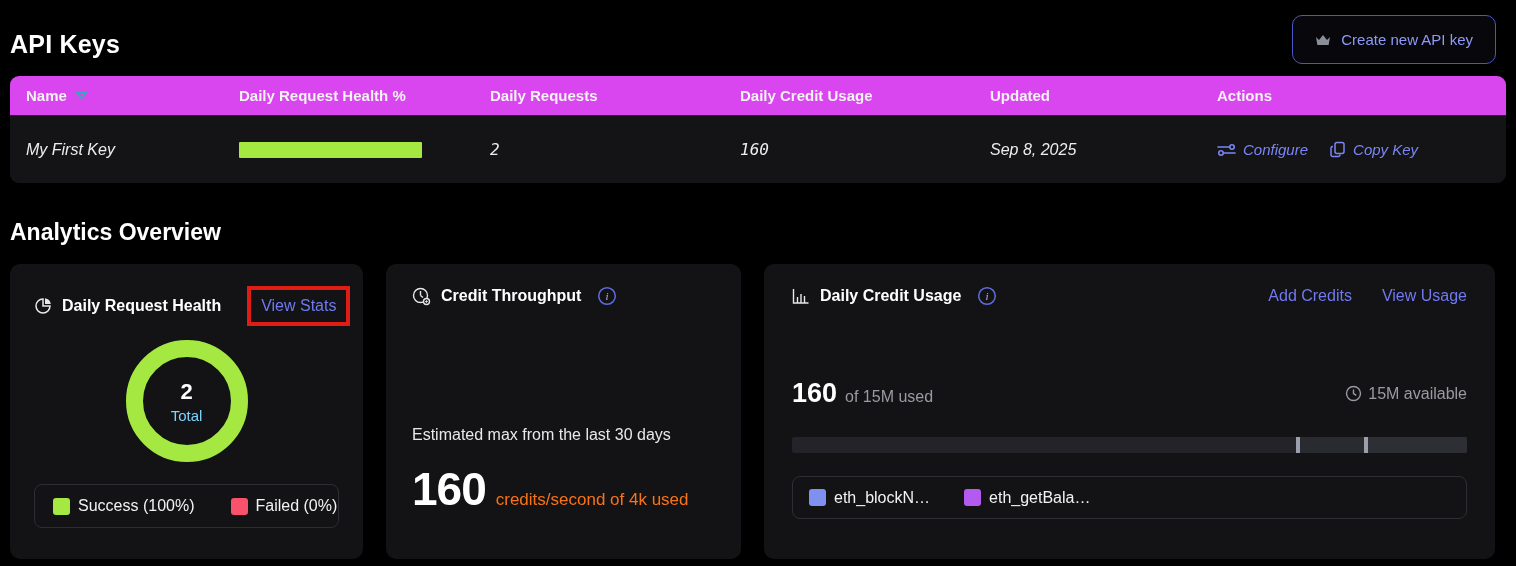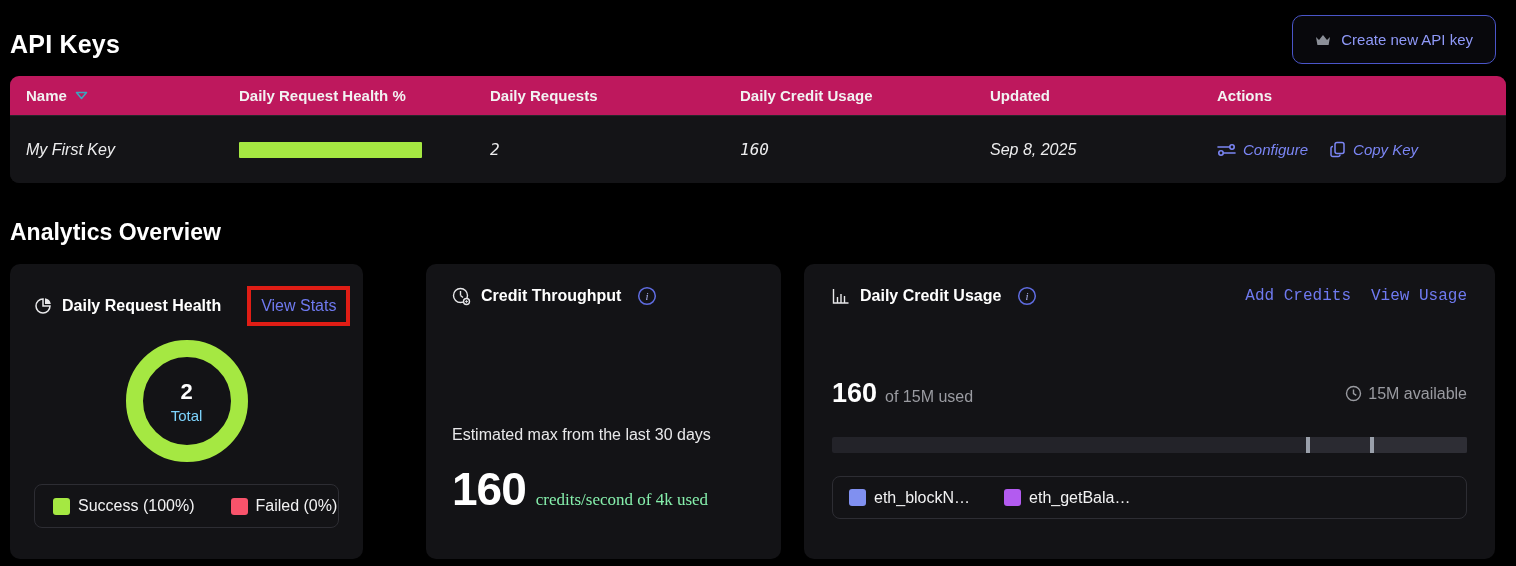--- a/index.html
+++ b/index.html
@@ -10,36 +10,36 @@
   
   .page-header { display:flex; justify-content:space-between; align-items:flex-start; padding:15px 20px 0 10px; }
   .page-title { font-size:25px; font-weight:700; letter-spacing:.2px; margin-top:15px; }
   .create-btn { display:flex; align-items:center; gap:10px; height:49px; padding:0 22px; background:#08080c;
     border:1px solid #4a55c9; border-radius:10px; color:#8f99f8; font-size:15px; cursor:pointer; }
   .crown { color:#8b8f98; font-size:15px; line-height:1; }
 
   
   .table { margin:12px 10px 0 10px; border-radius:9px; overflow:hidden; background:#131316; }
   .t-grid { display:grid; grid-template-columns:213px 251px 250px 250px 227px 1fr; align-items:center; padding-left:16px; }
-  .t-head { height:39px; background:#be185d; }
+  .t-head { height:39px; background:#d946ef; }
   .t-head .th { font-size:15px; font-weight:700; color:#f2f2f2; display:flex; align-items:center; gap:8px; }
   .t-row { height:68px; background:#141417; border-top:1px solid #26262a; }
   .t-row .td { font-size:16px; color:#ededee;font-style:italic; }
   .num { font-family:"DejaVu Sans Mono", monospace; font-size:15px; }
   .health-bar { width:183px; height:16px; background:#a5e842; border-radius:1px; }
   .actions { display:flex; align-items:center; gap:22px; }
   .action-link { display:flex; align-items:center; gap:7px; color:#7b86f5; font-size:15px; cursor:pointer; }
   .sort-ico { display:inline-flex; }
 
   
   .section-title { font-size:23px; font-weight:700; margin:36px 0 18px 10px; }
   .cards { display:flex; gap:23px; margin:0 21px 0 10px; height:295px; }
   .card { background:#131316; border-radius:10px; position:relative; }
   .card1 { width:353px; padding:22px 24px; }
-  .card2 { width:355px; padding:22px 26px; display:flex; flex-direction:column;margin-left:40px; }
+  .card2 { width:355px; padding:22px 26px; display:flex; flex-direction:column; }
   .card3 { flex:1; padding:22px 28px; }
 
   .card-head { display:flex; align-items:center; gap:10px; }
   .card-title { font-size:16px; font-weight:700; color:#fff; white-space:nowrap; }
   .link { color:#6f7af0; font-size:16px; cursor:pointer; white-space:nowrap; }
 
   
   .highlight-box { border:4px solid #e01d15; padding:7px 10px; margin-left:16px; display:inline-block; }
 
   
@@ -51,25 +51,25 @@
 
   .legend-box { display:flex; align-items:center; gap:36px; border:1px solid #2d2d33; border-radius:8px;
     height:44px; padding:0 18px; margin-top:22px; }
   .legend-item { display:flex; align-items:center; gap:8px; font-size:16px; color:#f2f2f3; white-space:nowrap; }
   .swatch { width:17px; height:17px; border-radius:3px; flex:0 0 auto; }
 
   
   .ct-sub { font-size:16px; color:#e8e8ea; margin-top:120px; }
   .ct-value-row { display:flex; align-items:baseline; gap:10px; margin-top:18px; }
   .big-num { font-size:46px; font-weight:700; letter-spacing:-1px; }
-  .ct-unit { font-size:17px; color:#86efac;font-family:Liberation Serif, serif; }
+  .ct-unit { font-size:17px; color:#f97316; }
 
   
   .c3-head { display:flex; align-items:center; }
-  .c3-links { margin-left:auto; display:flex; gap:20px;font-family:Liberation Mono, monospace; }
+  .c3-links { margin-left:auto; display:flex; gap:30px; }
   .usage-row { display:flex; align-items:baseline; margin-top:72px; }
   .usage-num { font-size:27px; font-weight:700; }
   .usage-label { font-size:16px; color:#9a9ba1; margin-left:8px; }
   .avail { margin-left:auto; display:flex; align-items:center; gap:6px; font-size:16px; color:#9a9ba1; }
   .usage-bar { position:relative; height:16px; background:#232329; border-radius:2px; margin-top:28px; overflow:hidden; }
   .bar-seg { position:absolute; top:0; bottom:0; }
   .bar-tick { position:absolute; top:0; bottom:0; width:4px; background:#9aa0ab; }
   .c3-legend { display:flex; align-items:center; gap:34px; border:1px solid #2d2d33; border-radius:8px;
     height:43px; padding:0 16px; margin-top:23px; }
 

